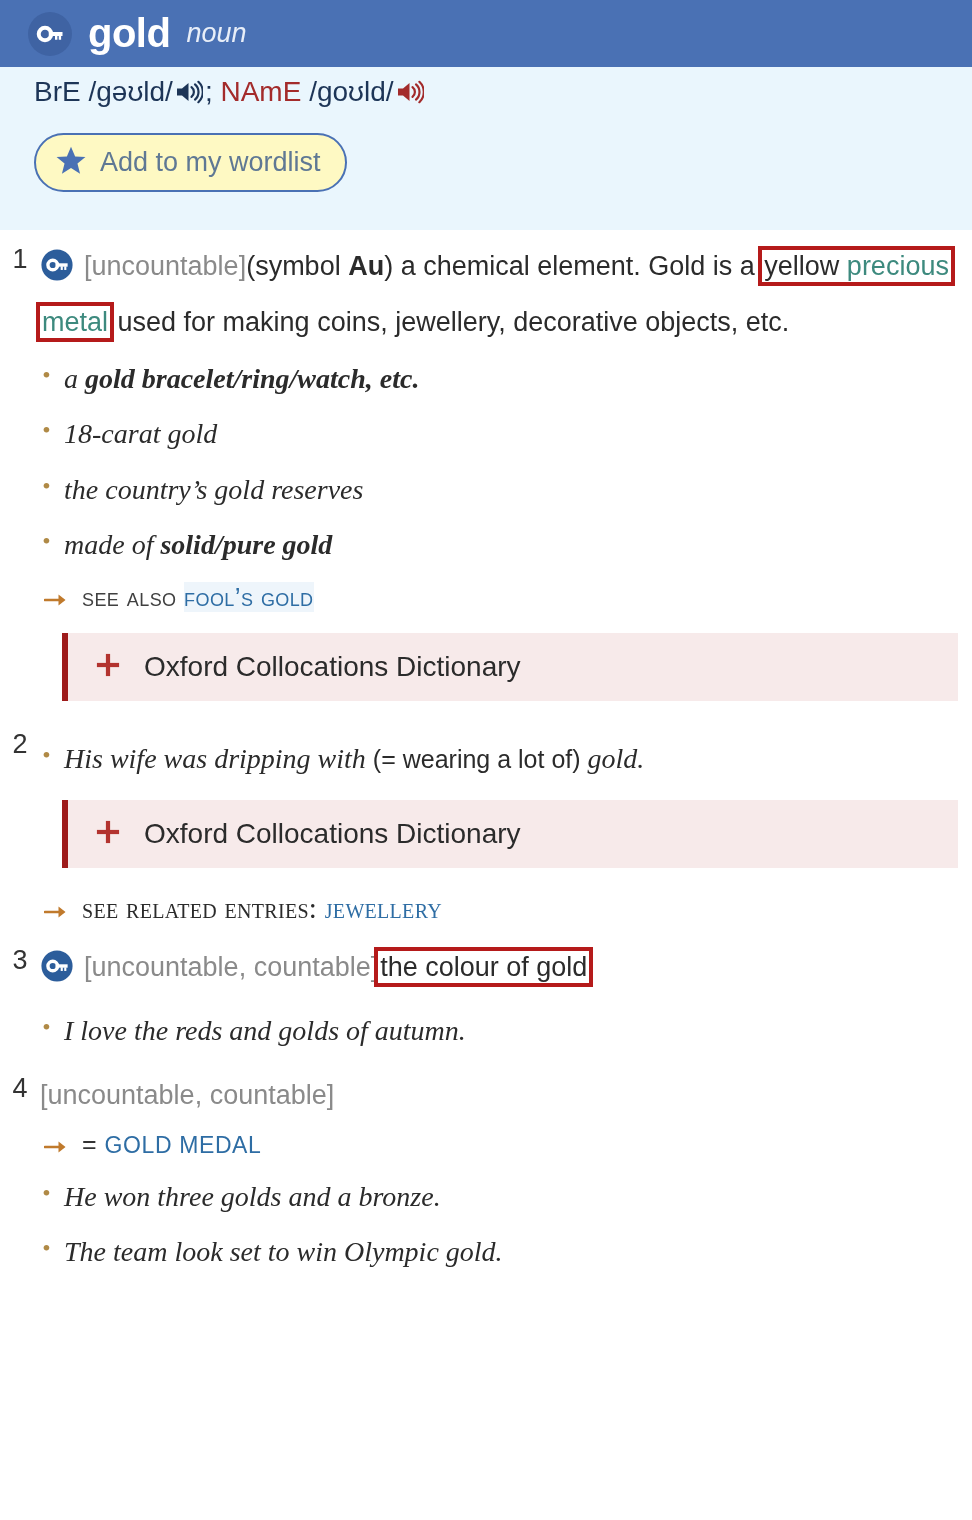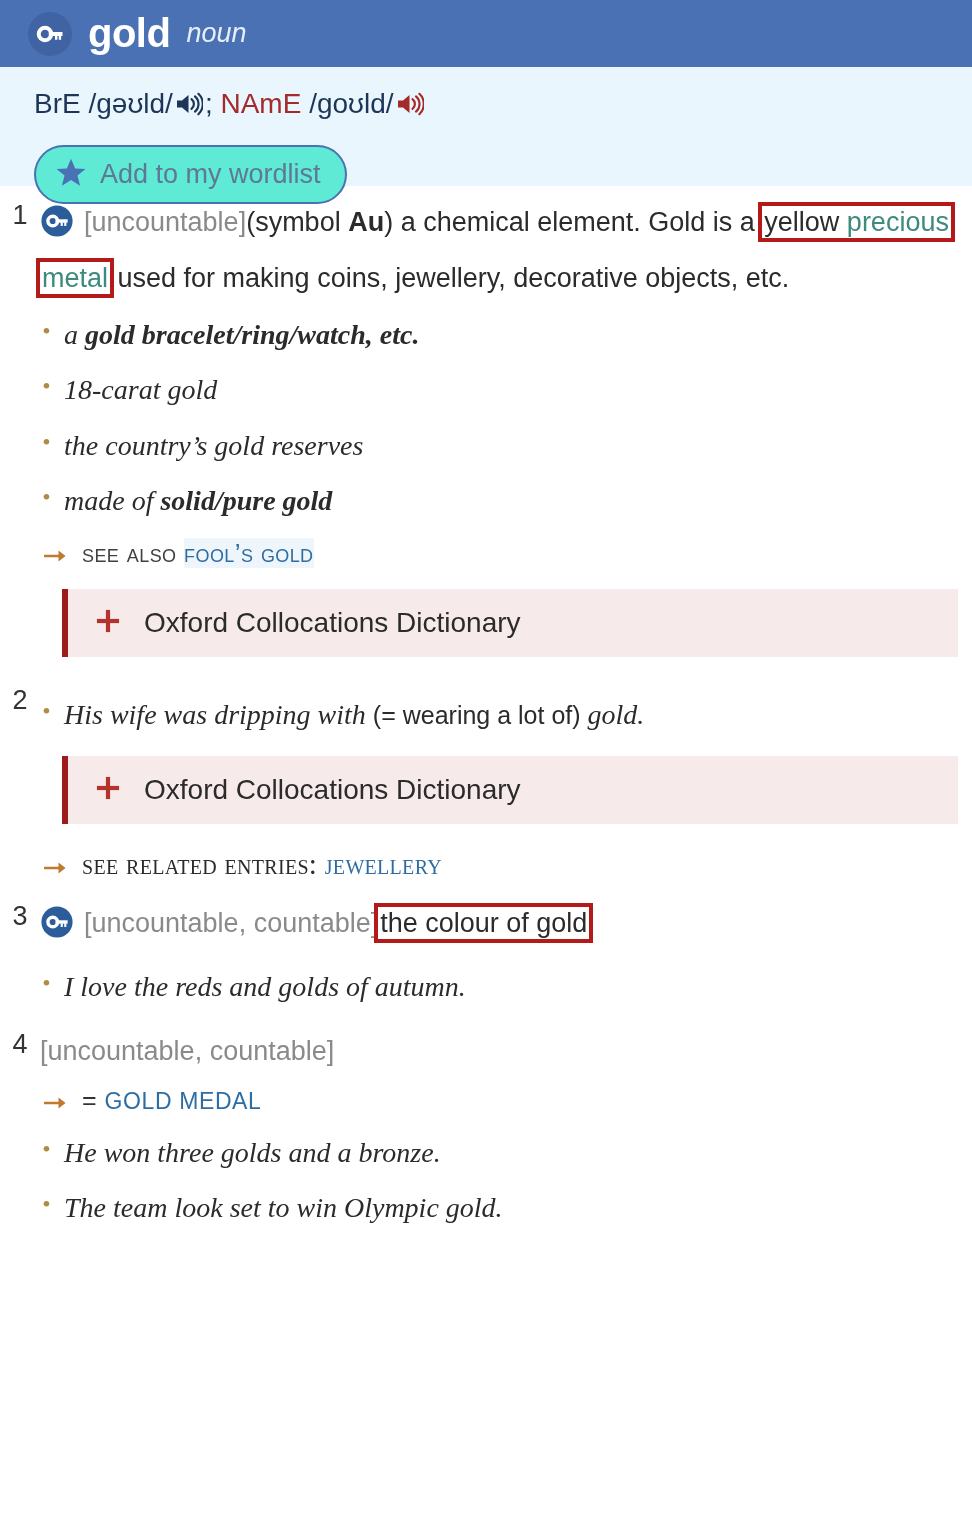--- a/index.html
+++ b/index.html
@@ -43,22 +43,22 @@
   .pos {
     font-size: 27px;
     font-style: italic;
     color: #e8eef8;
     margin-left: 16px;
   }
 
   
   .pron-zone {
     background: #eaf6fd;
-    padding: 20px 0 26px 34px;
-    height: 119px;
+    padding: 8px 0 26px 34px;
+    height: 163px;
     box-sizing: border-box;
   }
   .pron-line {
     font-size: 28px;
     color: #1d3557;
     line-height: 1.2;
     white-space: nowrap;
   }
   .lang-bre { color: #1d3557; }
   .lang-name { color: #a32b2b; }
@@ -68,21 +68,21 @@
     vertical-align: -4px;
     margin: 0 2px;
   }
   .wordlist-btn {
     margin-top: 20px;
     display: inline-flex;
     align-items: center;
     border: 2px solid #4a71b4;
     border-radius: 30px;
     padding: 9px 24px 9px 18px;
-    background: #5eead4;
+    background: #fef9c3;
     cursor: pointer;
   }
   .star-icon { flex: 0 0 auto; margin-right: 12px; }
   .wordlist-label {
     font-size: 27px;
     color: #5f7894;
   }
 
   
   .senses { padding: 0; }

